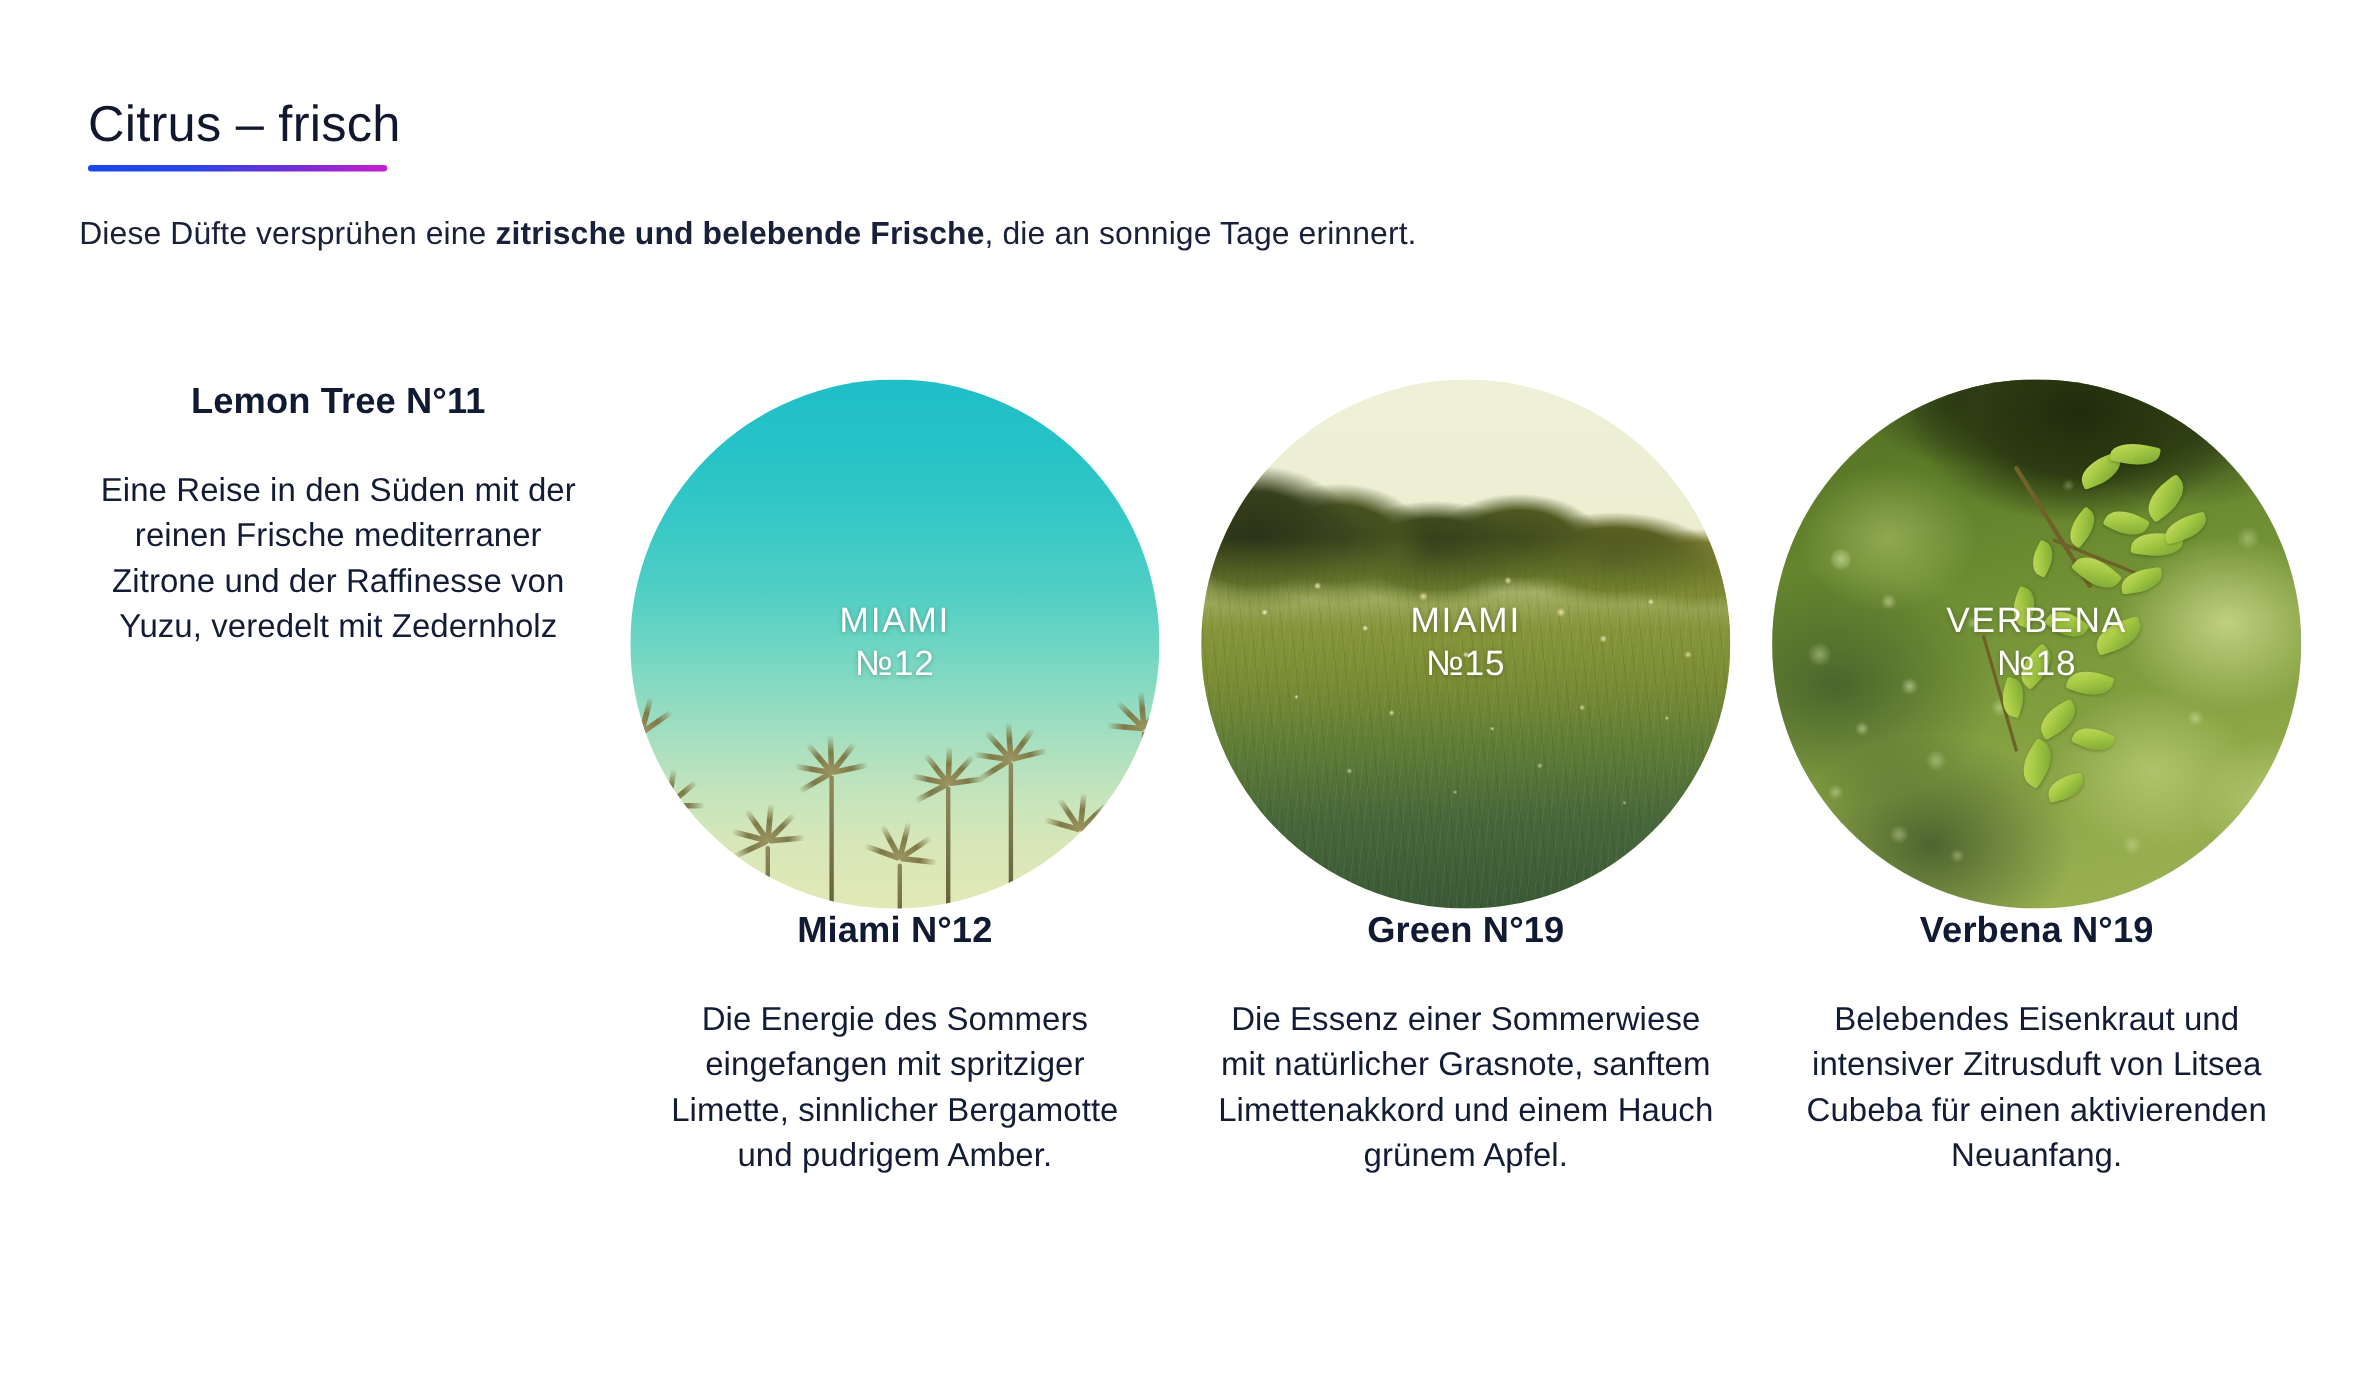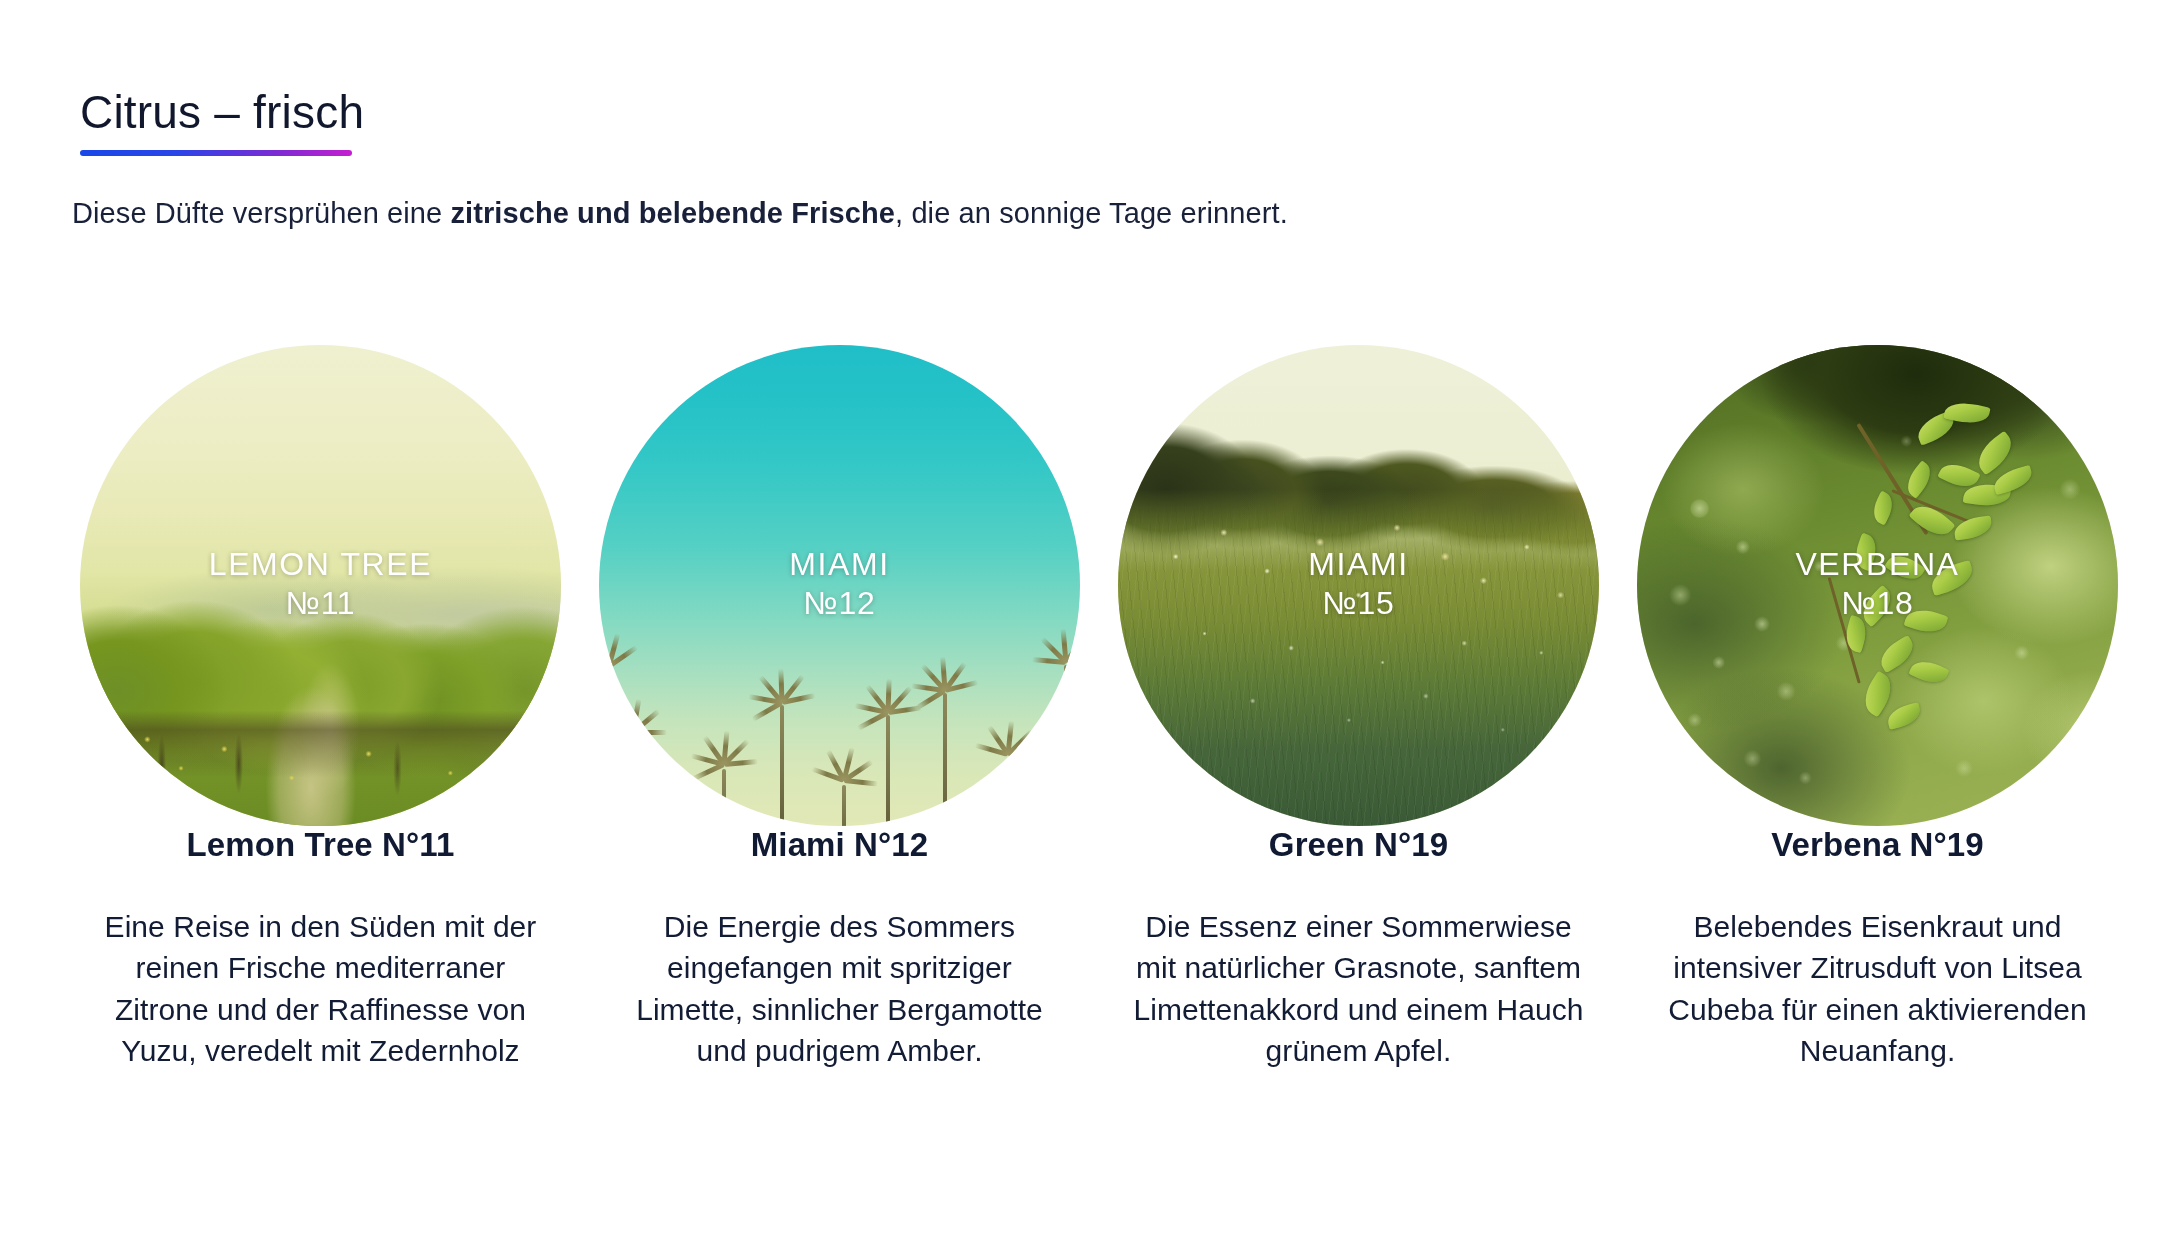--- a/index.html
+++ b/index.html
@@ -327,32 +327,20 @@
     <div class="title-rule"></div>
   </div>
 
   <div class="section-sub">
     <span>Diese Düfte versprühen eine </span><b>zitrische und belebende Frische</b><span>, die an sonnige Tage erinnert.</span>
   </div>
 
   <div class="cards">
 
     <div class="card">
-      <div class="circle">
-        <div class="layer lemon-sky"></div>
-        <div class="layer lemon-hills"></div>
-        <div class="layer lemon-canopy"></div>
-        <div class="layer lemon-path"></div>
-        <div class="layer lemon-trunks"></div>
-        <div class="layer lemon-fruit"></div>
-        <div class="circle-caption">
-          <span>LEMON TREE</span>
-          <span class="num">№11</span>
-        </div>
-      </div>
       <div class="card-title">Lemon Tree N°11</div>
       <div class="card-desc">Eine Reise in den Süden mit der reinen Frische mediterraner Zitrone und der Raffinesse von Yuzu, veredelt mit Zedernholz</div>
     </div>
 
     <div class="card">
       <div class="circle">
         <div class="layer miami-sky"></div>
         <div class="layer miami-palms">
           <div class="palm" style="left:7%;">
             <div class="trunk" style="height:120px;"></div>

